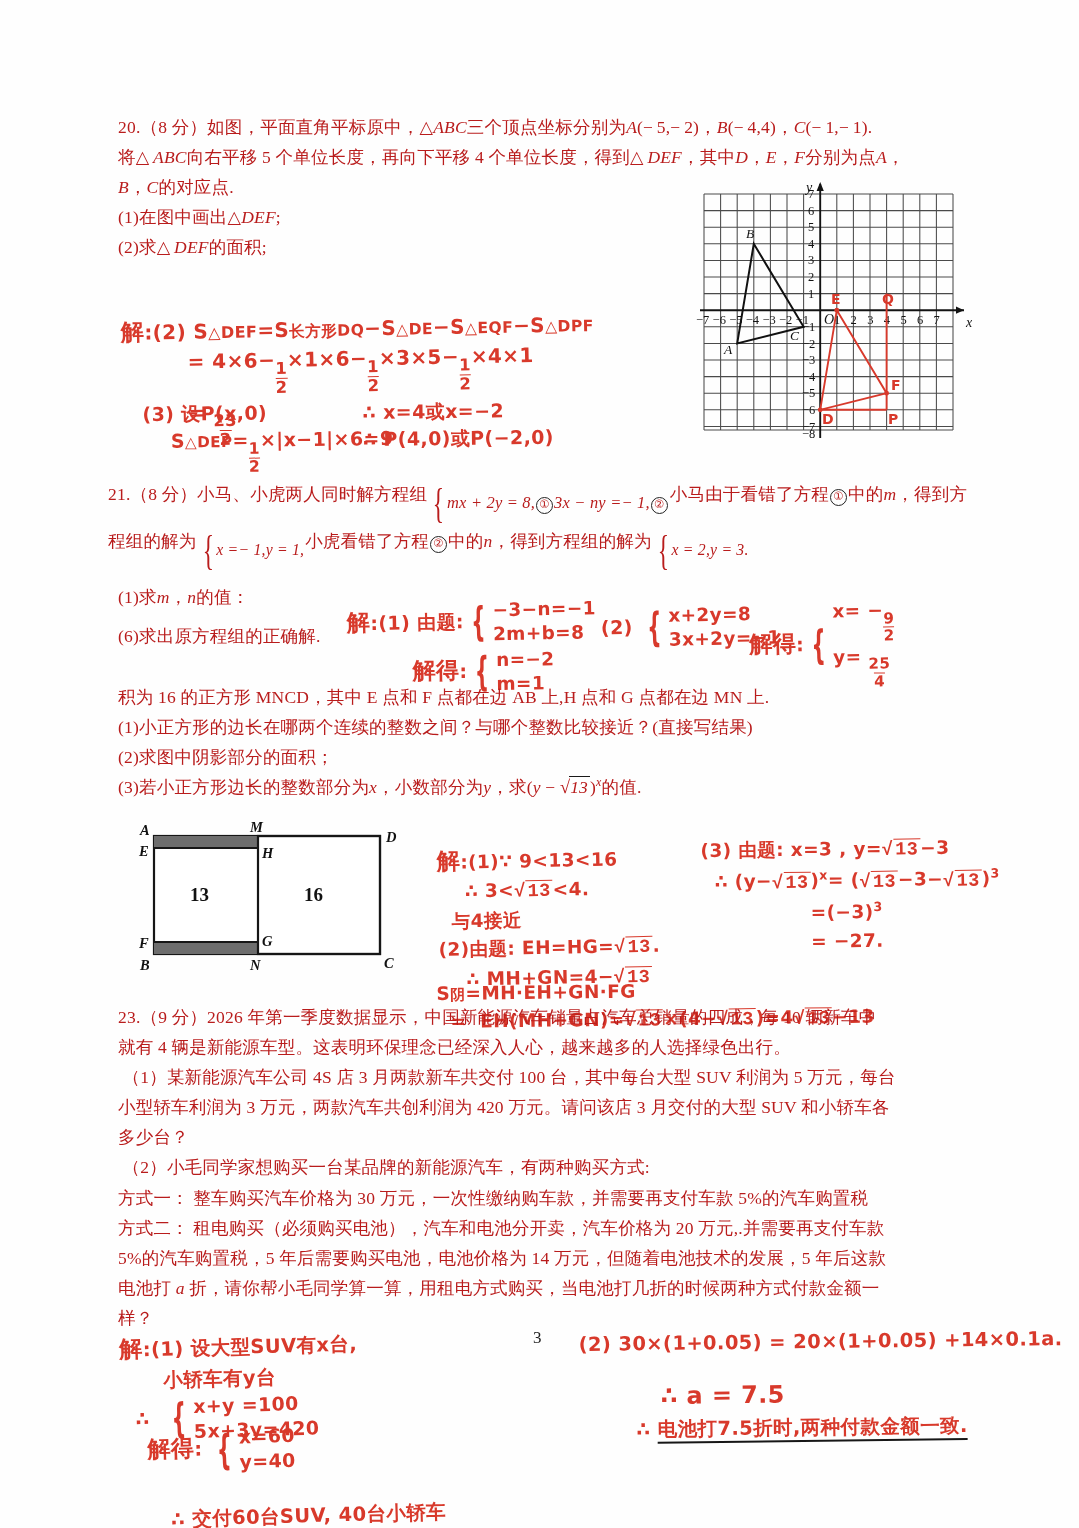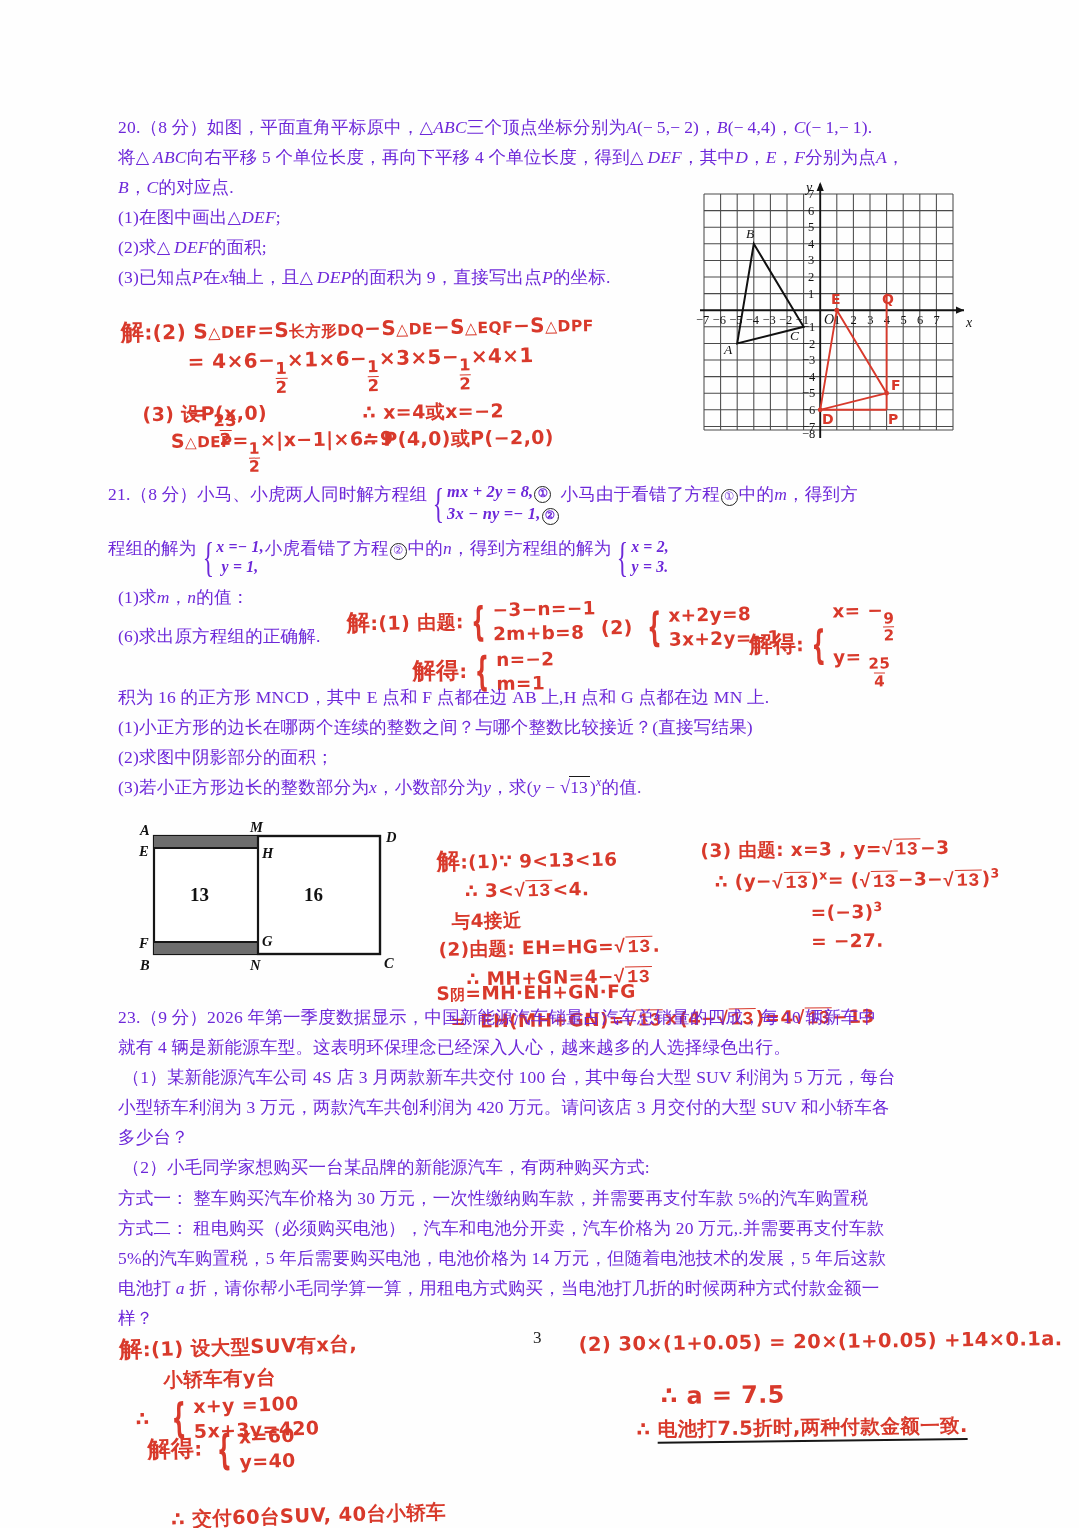--- a/index.html
+++ b/index.html
@@ -2,36 +2,36 @@
 <html><head>
 <meta charset="utf-8">
 <style>
   html,body{margin:0;padding:0;background:#fff;}
   body{width:1079px;height:1528px;position:relative;
        font-family:"Liberation Serif","DejaVu Serif",serif;color:#1a1a1a;
        overflow:hidden;}
   .page{position:absolute;inset:0;background:#fefefe;}
 
   
-  .q{position:absolute;font-size:17.5px;line-height:1.72;letter-spacing:.2px;color:#6d28d9;}
+  .q{position:absolute;font-size:17.5px;line-height:1.72;letter-spacing:.2px;color:#b91c1c;}
   .q .ln{white-space:nowrap;}
   .ital{font-style:italic;font-family:"Liberation Serif",serif;}
   .num{font-family:"Liberation Serif",serif;}
   sup{font-size:.68em;}
 
   
   .sys{display:inline-flex;align-items:center;vertical-align:-0.95em;margin:0 1px;}
   .sys .brace{font-size:2.45em;line-height:.72;font-weight:300;
               transform:scaleX(.55);display:inline-block;margin-right:-2px;}
-  .sys .rows{display:inline-flex;flex-direction:column;font-size:.94em;line-height:1.28;font-style:italic;font-weight:bold;}
+  .sys .rows{display:inline-flex;flex-direction:row;font-size:.94em;line-height:1.28;font-style:italic;}
   .sys.small .rows{font-size:.9em;align-items:center;}
   .circ{display:inline-block;border:1.2px solid #222;border-radius:50%;
         width:15px;height:15px;line-height:13.4px;text-align:center;
         font-size:11.5px;font-style:normal;margin:0 1px;}
-  .sqrt{display:inline-block;}
+  .sqrt{display:inline-block;font-style:italic;}
   .sqrt .rad{border-top:1.1px solid #1a1a1a;padding:0 2px 0 1px;margin-left:-1px;}
 
   
   .graph{position:absolute;}
   .graph svg{display:block;}
 
   
   .fig22{position:absolute;}
 
   
@@ -68,23 +68,20 @@
       将△ <span class="ital">ABC</span>向右平移 5 个单位长度，再向下平移 4 个单位长度，得到△ <span class="ital">DEF</span>，其中<span class="ital">D</span>，<span class="ital">E</span>，<span class="ital">F</span>分别为点<span class="ital">A</span>，
     </div>
     <div class="ln">
       <span class="ital">B</span>，<span class="ital">C</span>的对应点.
     </div>
     <div class="ln">
       (1)在图中画出△<span class="ital">DEF</span>;
     </div>
     <div class="ln">
       (2)求△ <span class="ital">DEF</span>的面积;
-    </div>
-    <div class="ln">
-      (3)已知点<span class="ital">P</span>在<span class="ital">x</span>轴上，且△ <span class="ital">DEP</span>的面积为 9，直接写出点<span class="ital">P</span>的坐标.
     </div>
   </div>
 
   <div class="graph" style="left:676px;top:172px;">
     <svg width="302" height="266" viewBox="0 0 302 266">
       <defs>
         <g id="gridg"></g>
       </defs>
 
       <g stroke="#4a4a4a" stroke-width="1.05" fill="none">

